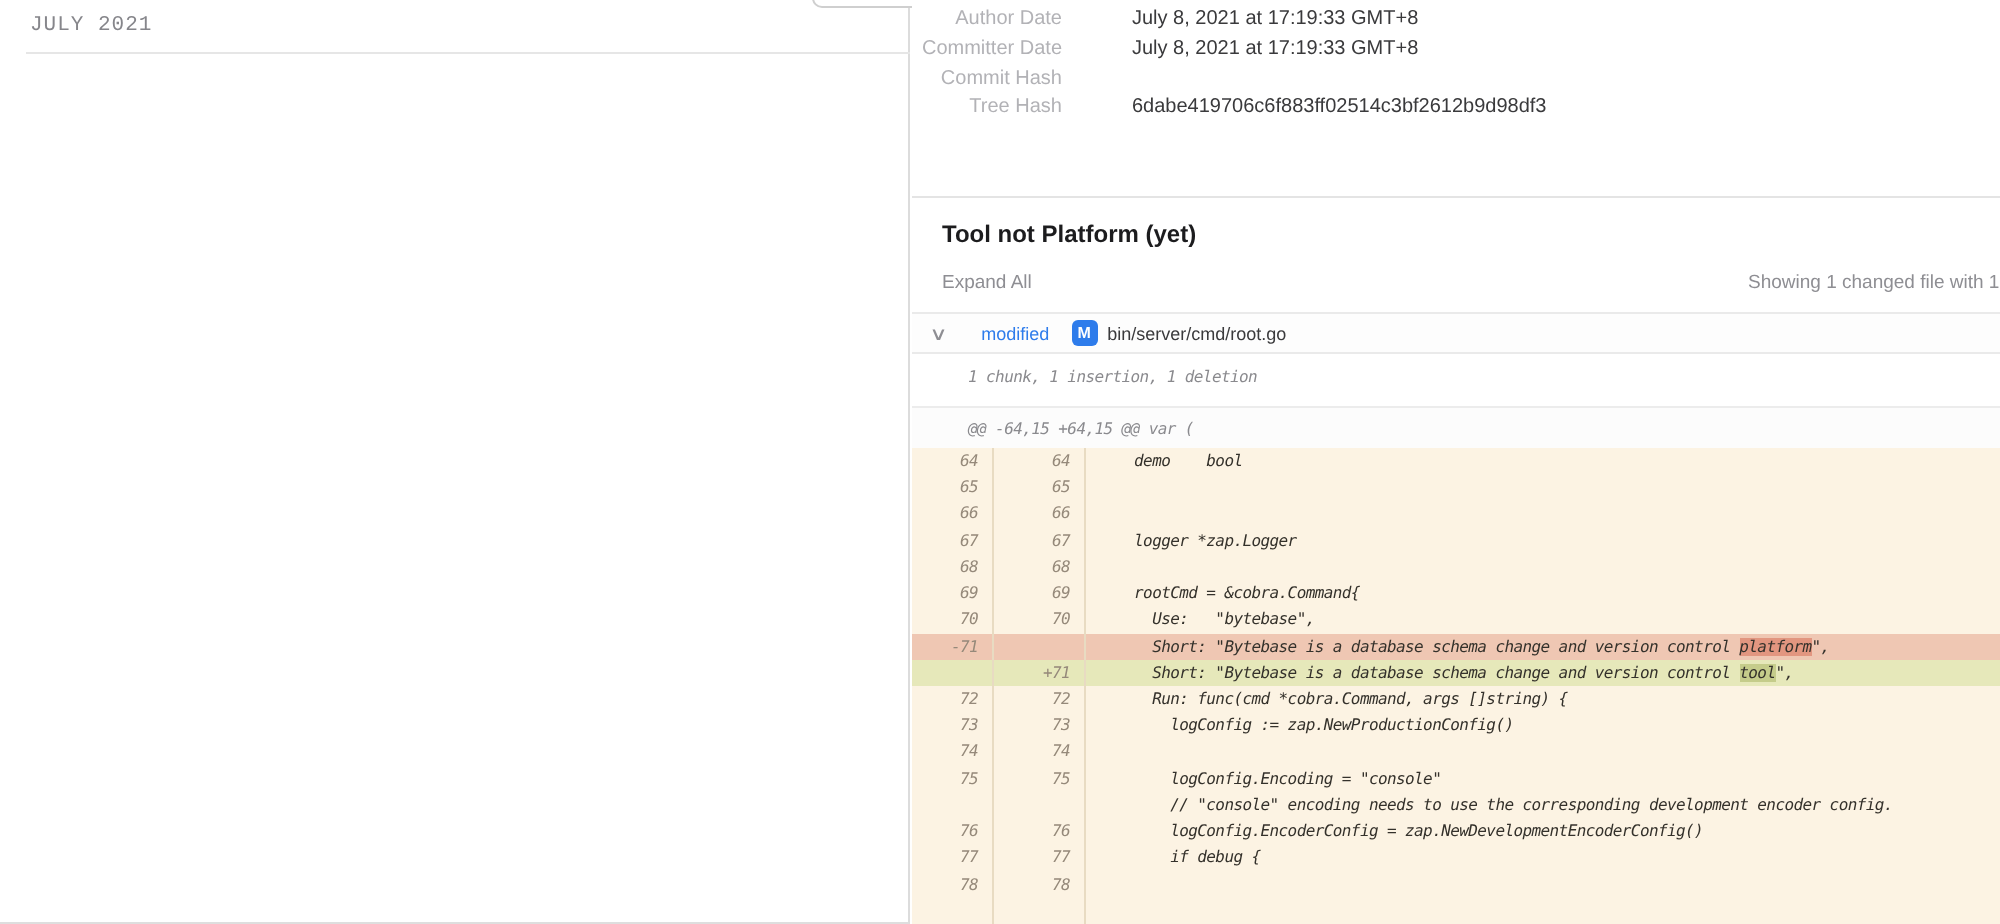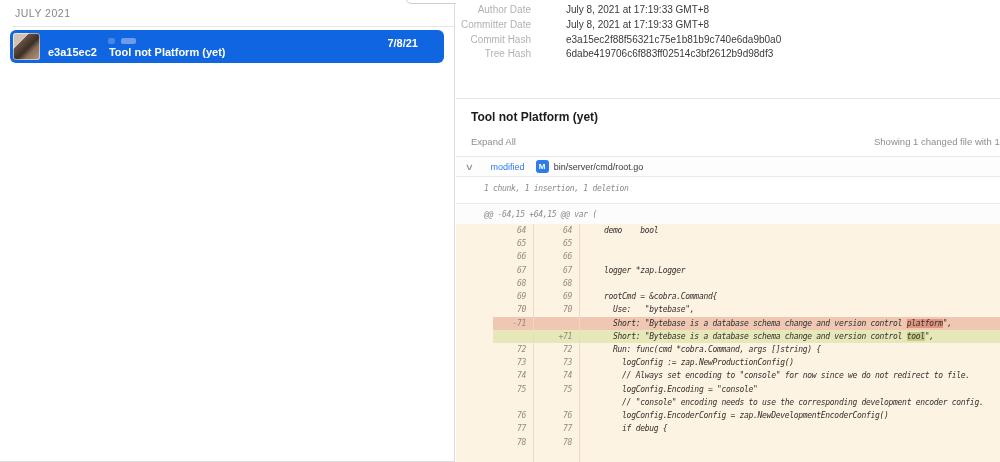--- a/index.html
+++ b/index.html
@@ -18,21 +18,21 @@
     --value-dark:#3a3a3c;
     --divider:#e4e4e4;
   }
   *{margin:0;padding:0;box-sizing:border-box;}
   html,body{width:1000px;height:462px;overflow:hidden;background:#fff;
     font-family:"Liberation Sans", sans-serif;}
   .stage{position:relative;width:1000px;height:462px;overflow:hidden;}
 
   
   .left-panel{position:absolute;left:0;top:0;width:455px;height:462px;background:#fff;
-    border-right:1px solid #dcdcdc;border-bottom:1px solid #dedede;}
+    border-right:1px solid #dcdcdc;border-bottom:1px solid #dedede;font-family:Liberation Mono, monospace;}
   .cutoff-control{position:absolute;left:406px;top:-13px;width:58px;height:17px;
     border:1px solid #cfcfcf;border-radius:5px;background:#fff;}
   .section-header{position:absolute;left:15px;top:7px;font-size:10.5px;letter-spacing:.5px;
     color:#86868b;font-weight:500;}
   .section-underline{position:absolute;left:13px;top:26px;width:442px;height:1px;background:#e6e6e6;}
   .commit-card{position:absolute;left:10px;top:30px;width:434px;height:33px;border-radius:6px;
     background:var(--accent);color:#fff;}
   .avatar{position:absolute;left:3px;top:3px;width:27px;height:27px;border-radius:3px;
     background:
       linear-gradient(135deg,#cfc4b4 0%,#cfc4b4 30%,#6b5244 31%,#3a2e26 55%,#8a6e58 70%,#b49b82 100%);
@@ -65,21 +65,21 @@
     color:#fff;font-size:8px;font-weight:700;display:flex;align-items:center;justify-content:center;}
   .file-path{margin-left:5px;font-size:9px;color:var(--value-dark);}
 
   .mono{font-family:"DejaVu Sans Mono", monospace;letter-spacing:-.3px;font-style:italic;}
   .chunk-info{position:absolute;left:28px;top:184px;font-size:8px;color:#8a8a8e;}
   .hunk-header{position:absolute;left:0;top:203px;width:544px;height:21px;background:#fcfcfc;
     border-top:1px solid #ececec;display:flex;align-items:center;text-align:center;}
   .hunk-text{margin-left:28px;font-size:8px;color:#8a8a8e;}
 
   
-  .diff-area{position:absolute;left:0;top:224px;width:544px;height:238px;background:var(--cream);padding-left:37px;}
+  .diff-area{position:absolute;left:0;top:224px;width:544px;height:238px;background:var(--cream);}
   .drow{display:flex;height:13.22px;line-height:13.22px;font-size:8px;color:var(--code-text);}
   .drow .ln{flex:0 0 auto;text-align:right;color:var(--line-num);
     border-right:1px solid var(--gutter-sep);}
   .ln1{width:41px;padding-right:7px;}
   .ln2{width:46px;padding-right:7px;}
   .dcode{padding-left:15px;white-space:pre;overflow:hidden;flex:1;}
   .drow.del{background:var(--del-row);justify-content:center;}
   .drow.add{background:var(--add-row);}
   .drow.del .hl{background:var(--del-hl);}
   .drow.add .hl{background:var(--add-hl);}
@@ -87,45 +87,35 @@
 </head>
 <body>
 
 <div class="stage">
 
   <div class="left-panel">
     <div class="cutoff-control"></div>
     <div class="section-header">JULY 2021</div>
     <div class="section-underline"></div>
 
-    <div class="commit-card">
-      <div class="avatar"></div>
-      <div class="redacted-badge badge-1"></div>
-      <div class="redacted-badge badge-2"></div>
-      <div class="commit-date">7/8/21</div>
-      <div class="commit-line2">
-        <span class="commit-hash-short">e3a15ec2</span><span class="commit-msg">Tool not Platform (yet)</span>
-      </div>
-    </div>
   </div>
 
   <div class="right-panel">
 
     <div class="meta-table" id="meta-table">
         <div class="meta-row">
           <span class="meta-label">Author Date</span>
           <span class="meta-value">July 8, 2021 at 17:19:33 GMT+8</span>
         </div>
         <div class="meta-row">
           <span class="meta-label">Committer Date</span>
           <span class="meta-value">July 8, 2021 at 17:19:33 GMT+8</span>
         </div>
         <div class="meta-row">
           <span class="meta-label">Commit Hash</span>
-          <span class="meta-value">e3a15ec2f88f56321c75e1b81b9c740e6da9b0a0</span>
         </div>
         <div class="meta-row">
           <span class="meta-label">Tree Hash</span>
           <span class="meta-value">6dabe419706c6f883ff02514c3bf2612b9d98df3</span>
         </div>
       </div>
     <div class="meta-divider"></div>
 
     <div class="commit-title">Tool not Platform (yet)</div>
     <div class="expand-all">Expand All</div>
@@ -195,21 +185,20 @@
           <span class="dcode"><span>    Run: func(cmd *cobra.Command, args []string) {</span></span>
         </div>
         <div class="drow">
           <span class="ln ln1">73</span>
           <span class="ln ln2">73</span>
           <span class="dcode"><span>      logConfig := zap.NewProductionConfig()</span></span>
         </div>
         <div class="drow">
           <span class="ln ln1">74</span>
           <span class="ln ln2">74</span>
-          <span class="dcode"><span>      // Always set encoding to "console" for now since we do not redirect to file.</span></span>
         </div>
         <div class="drow">
           <span class="ln ln1">75</span>
           <span class="ln ln2">75</span>
           <span class="dcode"><span>      logConfig.Encoding = "console"</span></span>
         </div>
         <div class="drow">
           <span class="ln ln1"></span>
           <span class="ln ln2"></span>
           <span class="dcode"><span>      // "console" encoding needs to use the corresponding development encoder config.</span></span>

